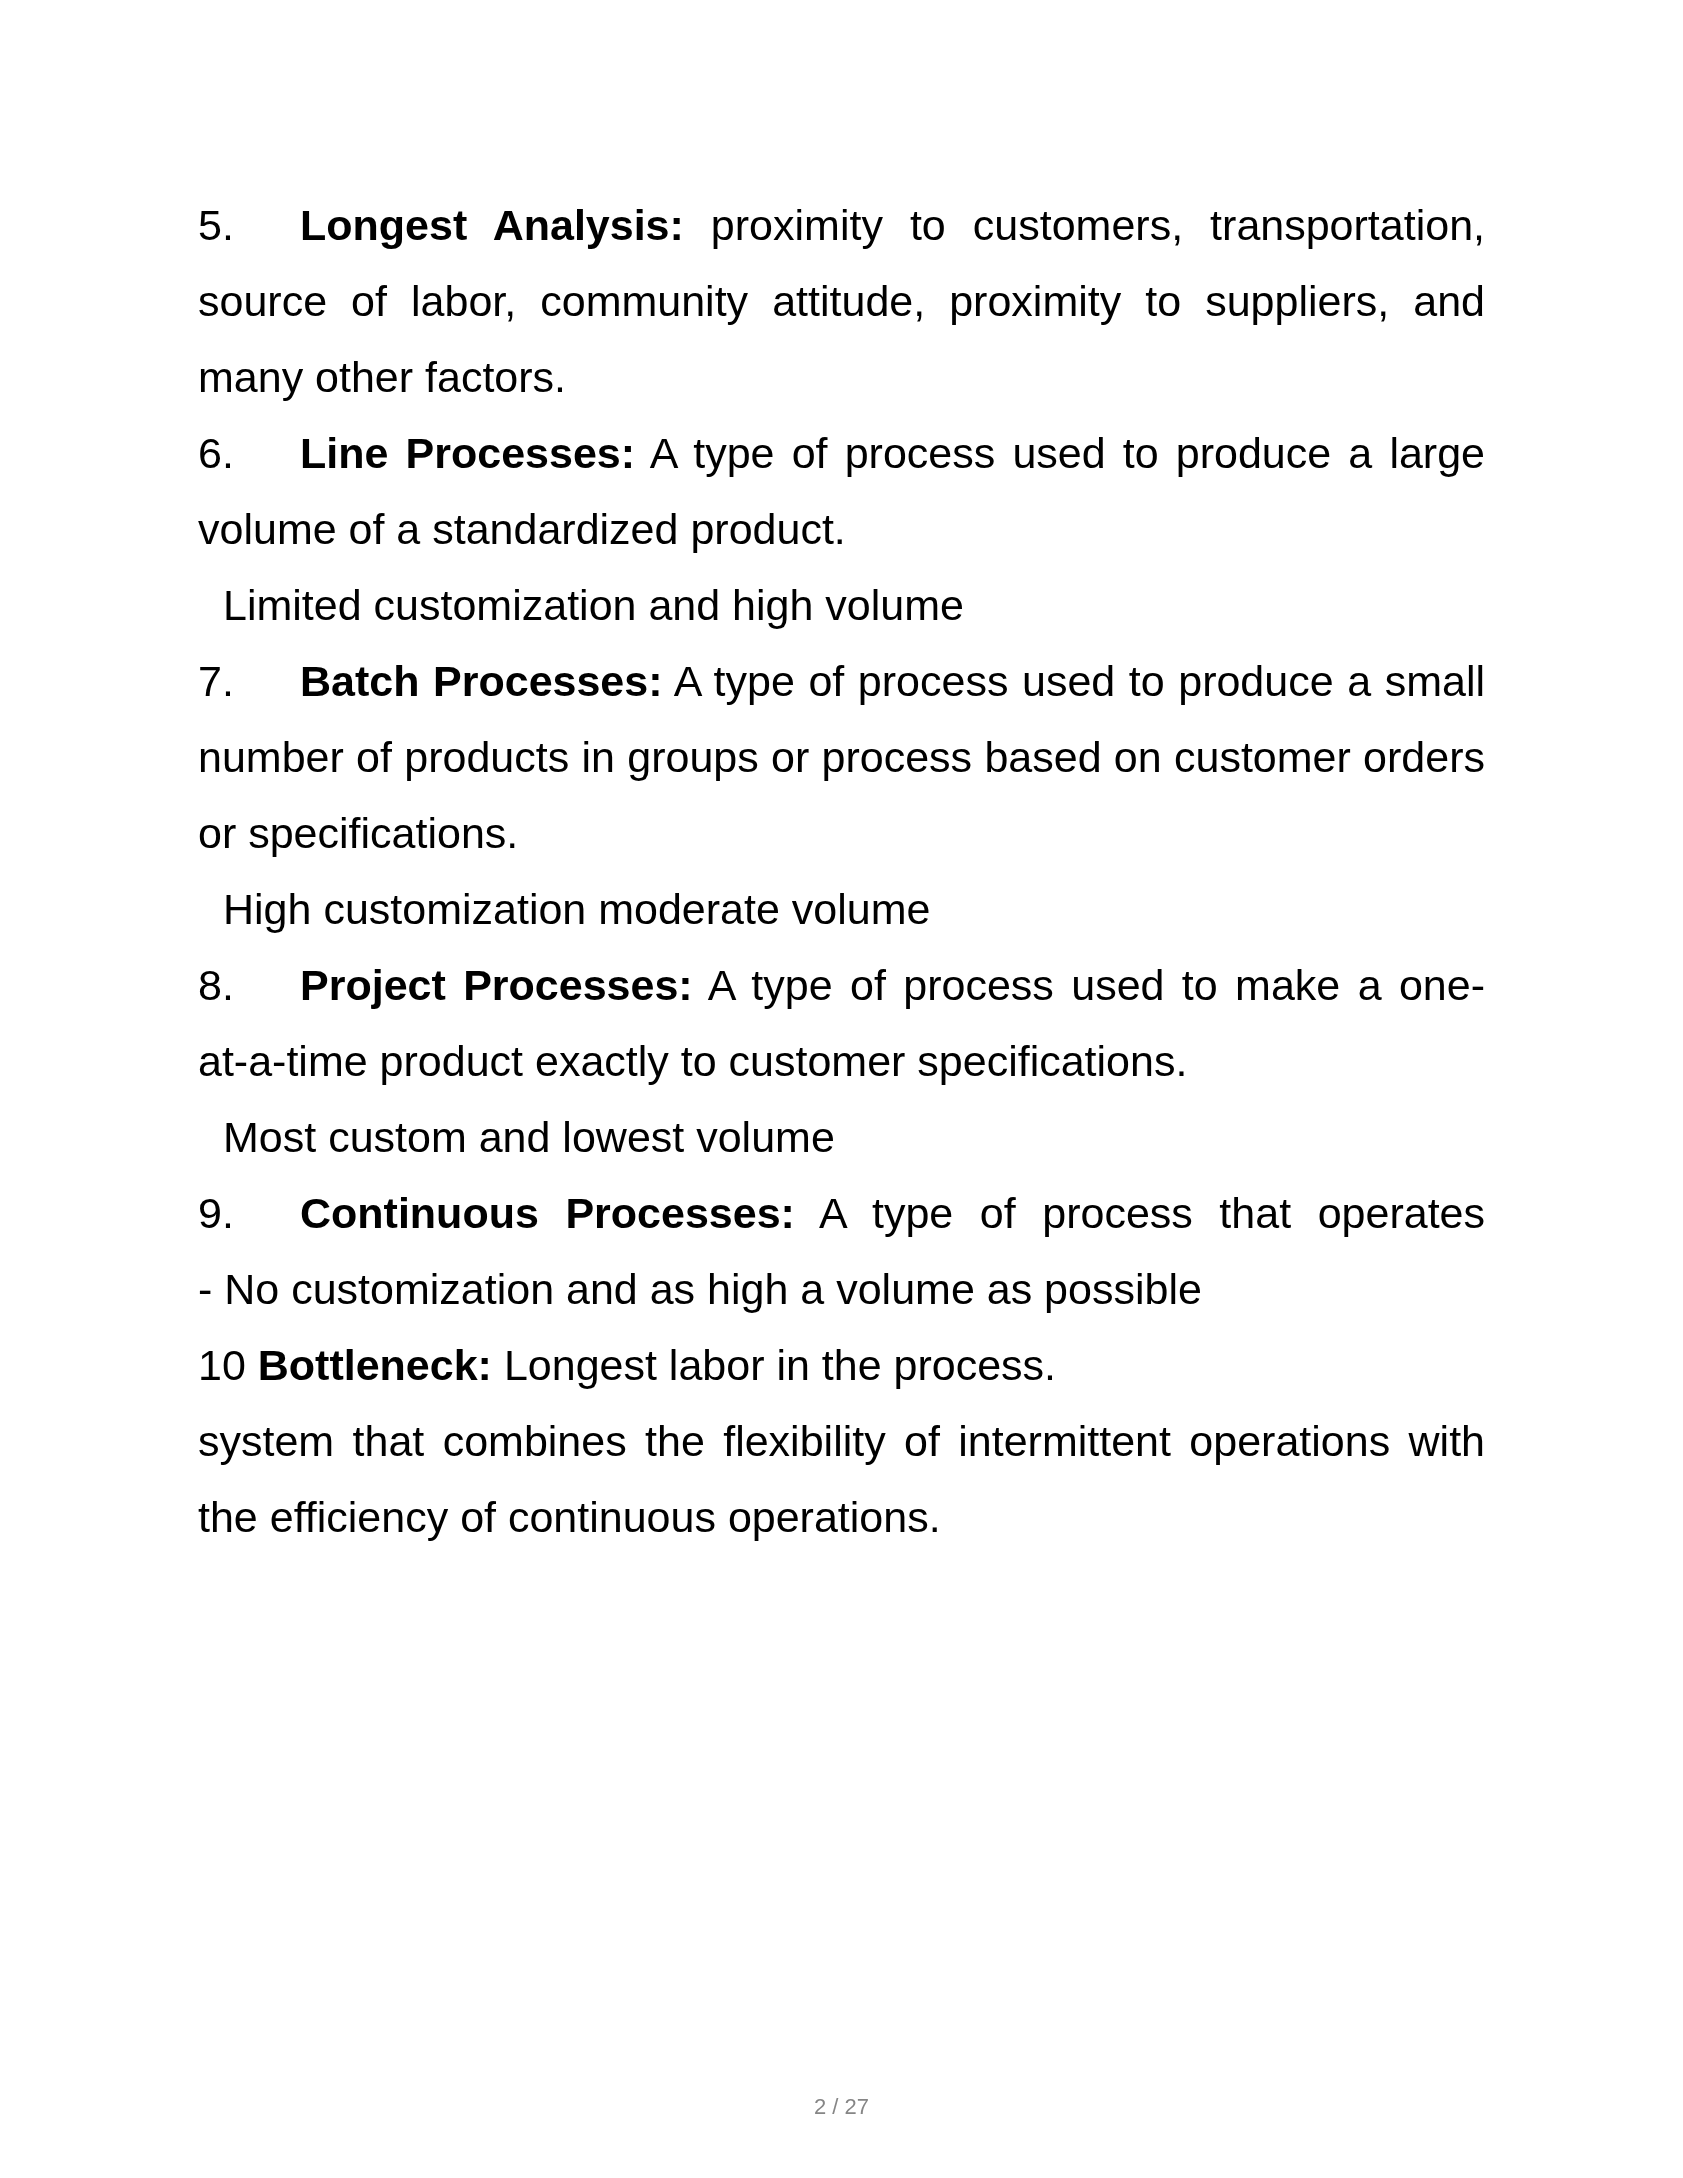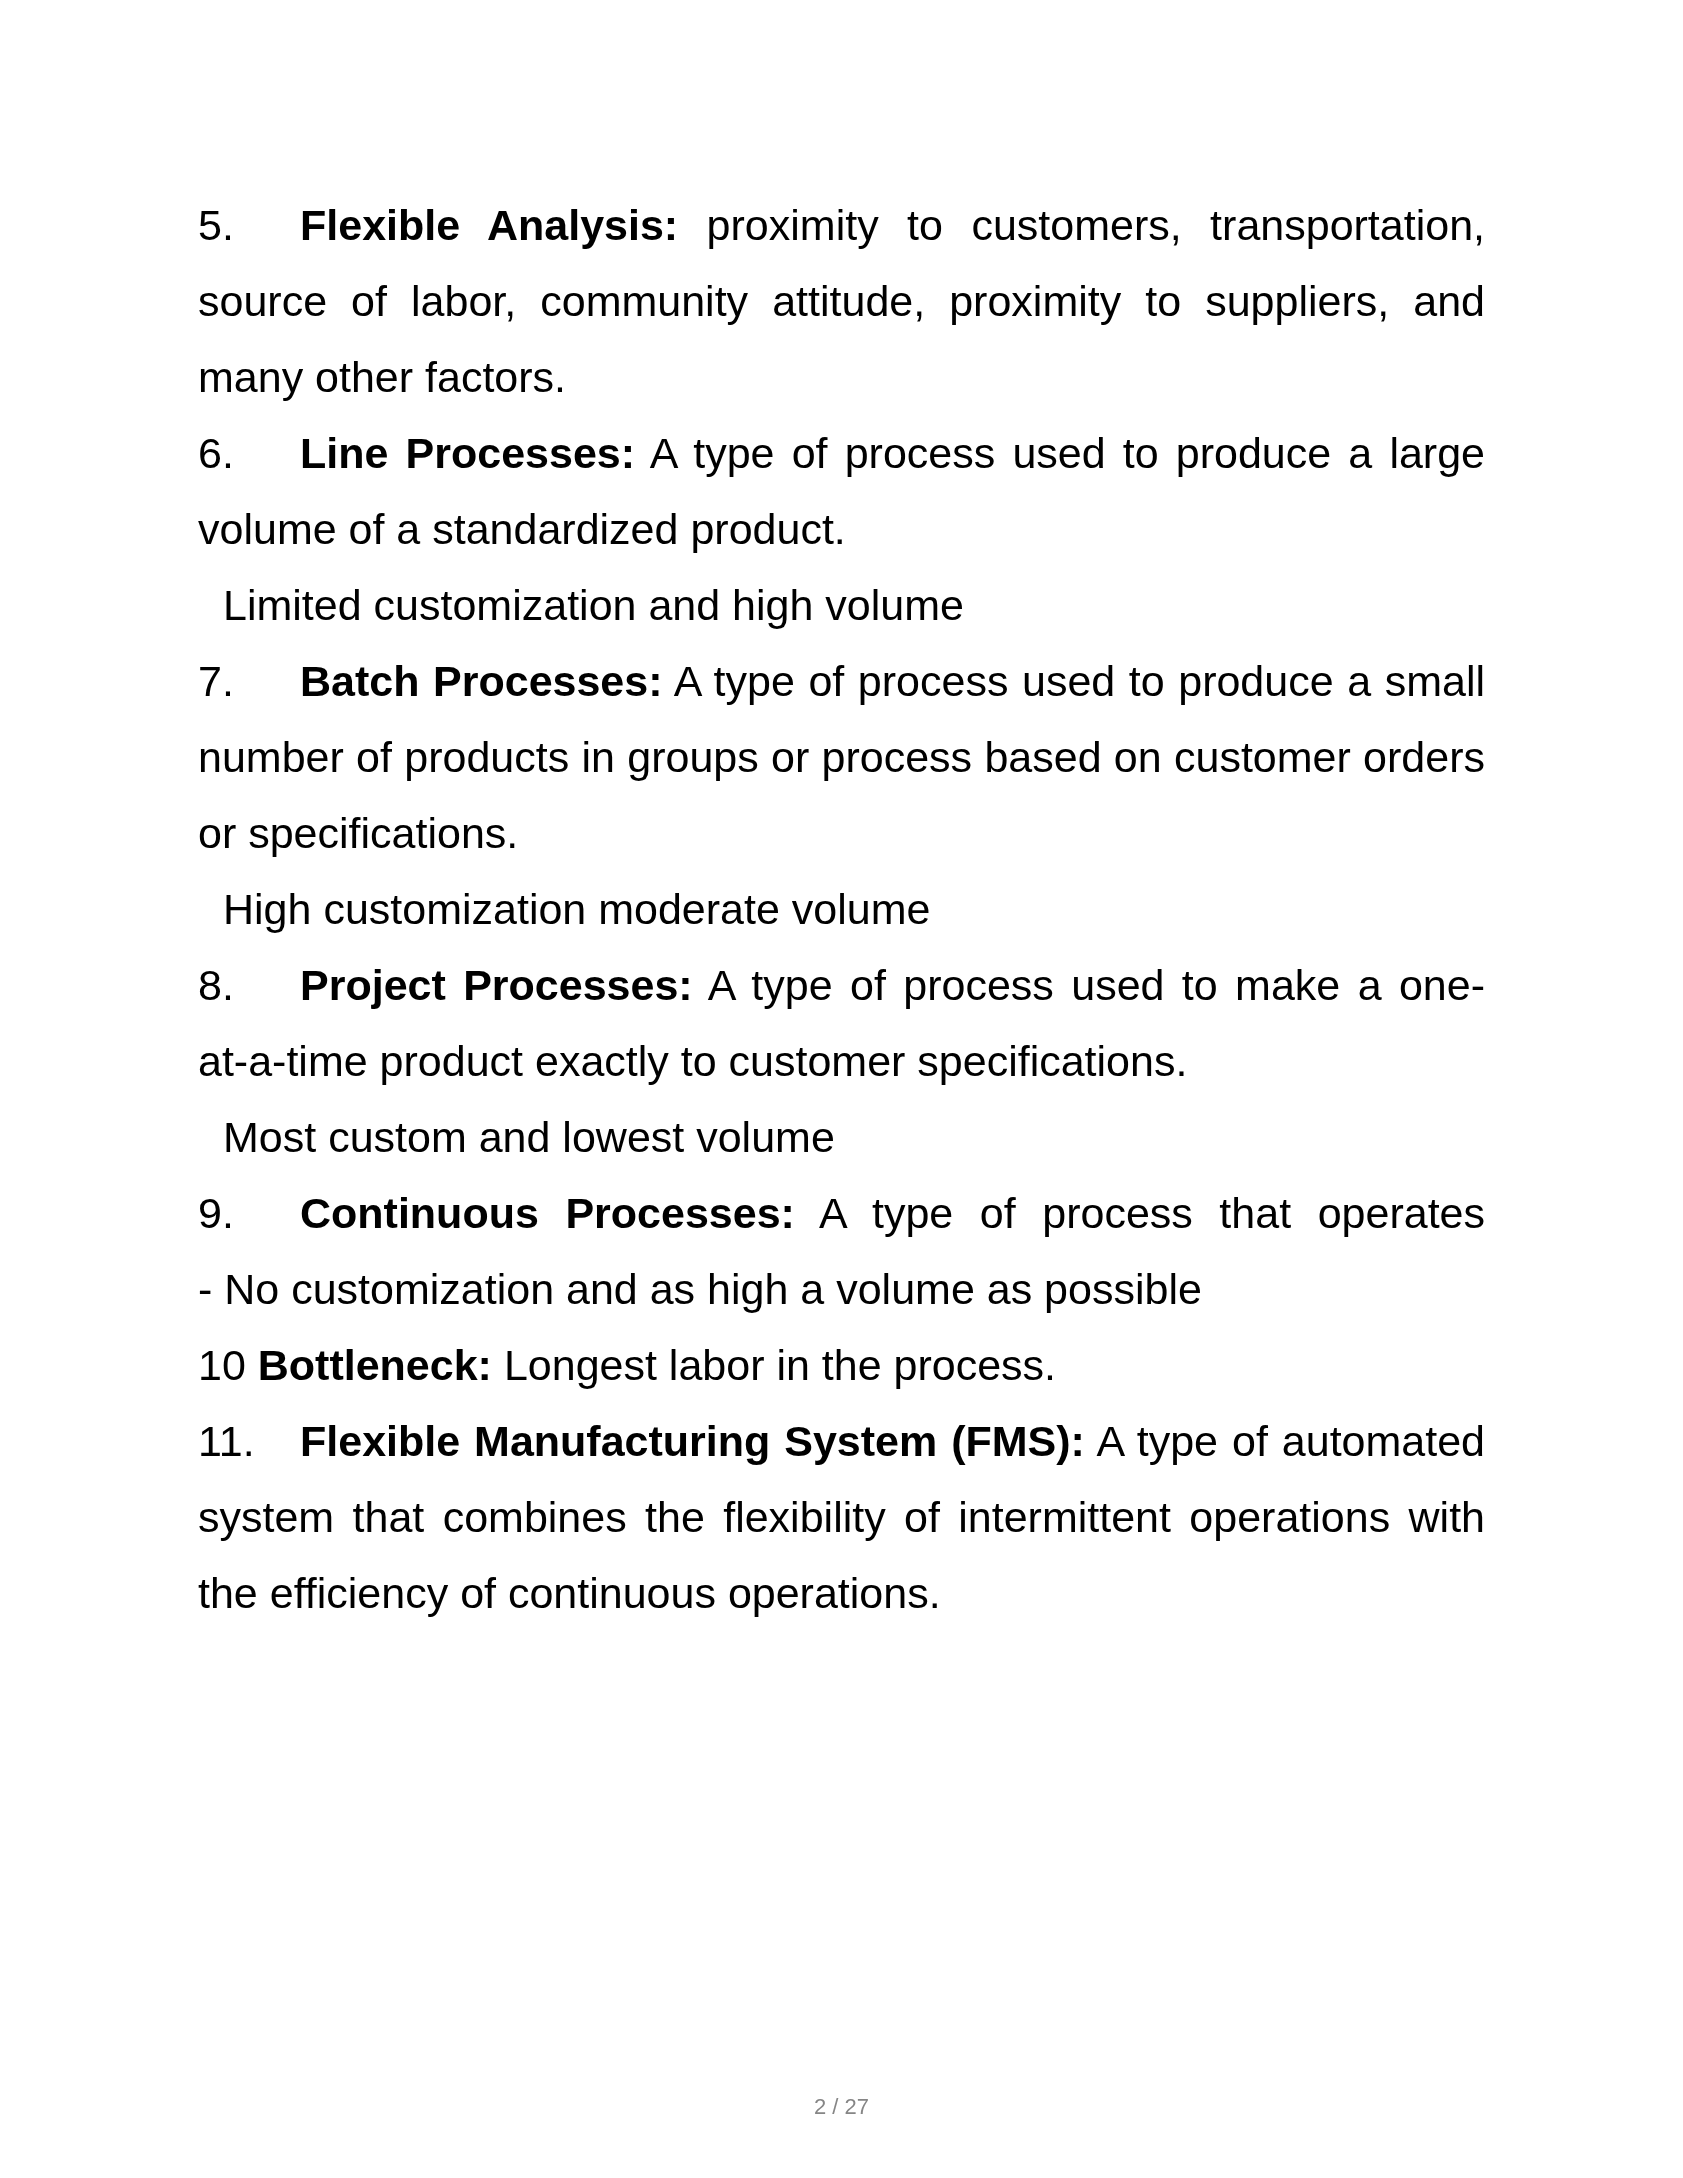--- a/index.html
+++ b/index.html
@@ -40,35 +40,34 @@
     text-align: center;
     font-size: 22px;
     line-height: 30px;
   }
 </style>
 </head>
 <body>
 
 <div class="page" style="background: rgb(255, 255, 255);">
   <div class="content" style="color: rgb(0, 0, 0);">
-      <div class="line justify numbered"><span class="num">5.</span><span class="bold">Flexible Analysis:</span><span> proximity to customers, transportation,</span></div>
+      <div class="line justify numbered"><span class="num">5.</span><span class="bold">Longest Analysis:</span><span> proximity to customers, transportation,</span></div>
       <div class="line justify"><span>source of labor, community attitude, proximity to suppliers, and</span></div>
       <div class="line"><span>many other factors.</span></div>
       <div class="line justify numbered"><span class="num">6.</span><span class="bold">Line Processes:</span><span> A type of process used to produce a large</span></div>
       <div class="line"><span>volume of a standardized product.</span></div>
       <div class="line indent"><span>Limited customization and high volume</span></div>
       <div class="line justify numbered"><span class="num">7.</span><span class="bold">Batch Processes:</span><span> A type of process used to produce a small</span></div>
       <div class="line justify"><span>number of products in groups or process based on customer orders</span></div>
       <div class="line"><span>or specifications.</span></div>
       <div class="line indent"><span>High customization moderate volume</span></div>
       <div class="line justify numbered"><span class="num">8.</span><span class="bold">Project Processes:</span><span> A type of process used to make a one-</span></div>
       <div class="line"><span>at-a-time product exactly to customer specifications.</span></div>
       <div class="line indent"><span>Most custom and lowest volume</span></div>
       <div class="line justify numbered"><span class="num">9.</span><span class="bold">Continuous Processes:</span><span> A type of process that operates</span></div>
       <div class="line"><span>- No customization and as high a volume as possible</span></div>
       <div class="line"><span>10 </span><span class="bold">Bottleneck:</span><span> Longest labor in the process.</span></div>
-      <div class="line justify numbered"><span class="num">11.</span><span class="bold">Flexible Manufacturing System (FMS):</span><span> A type of automated</span></div>
       <div class="line justify"><span>system that combines the flexibility of intermittent operations with</span></div>
       <div class="line"><span>the efficiency of continuous operations.</span></div>
     </div>
   <div class="footer" style="color: rgb(134, 134, 134);">2 / 27</div>
 </div>
 
 
 </body></html>

